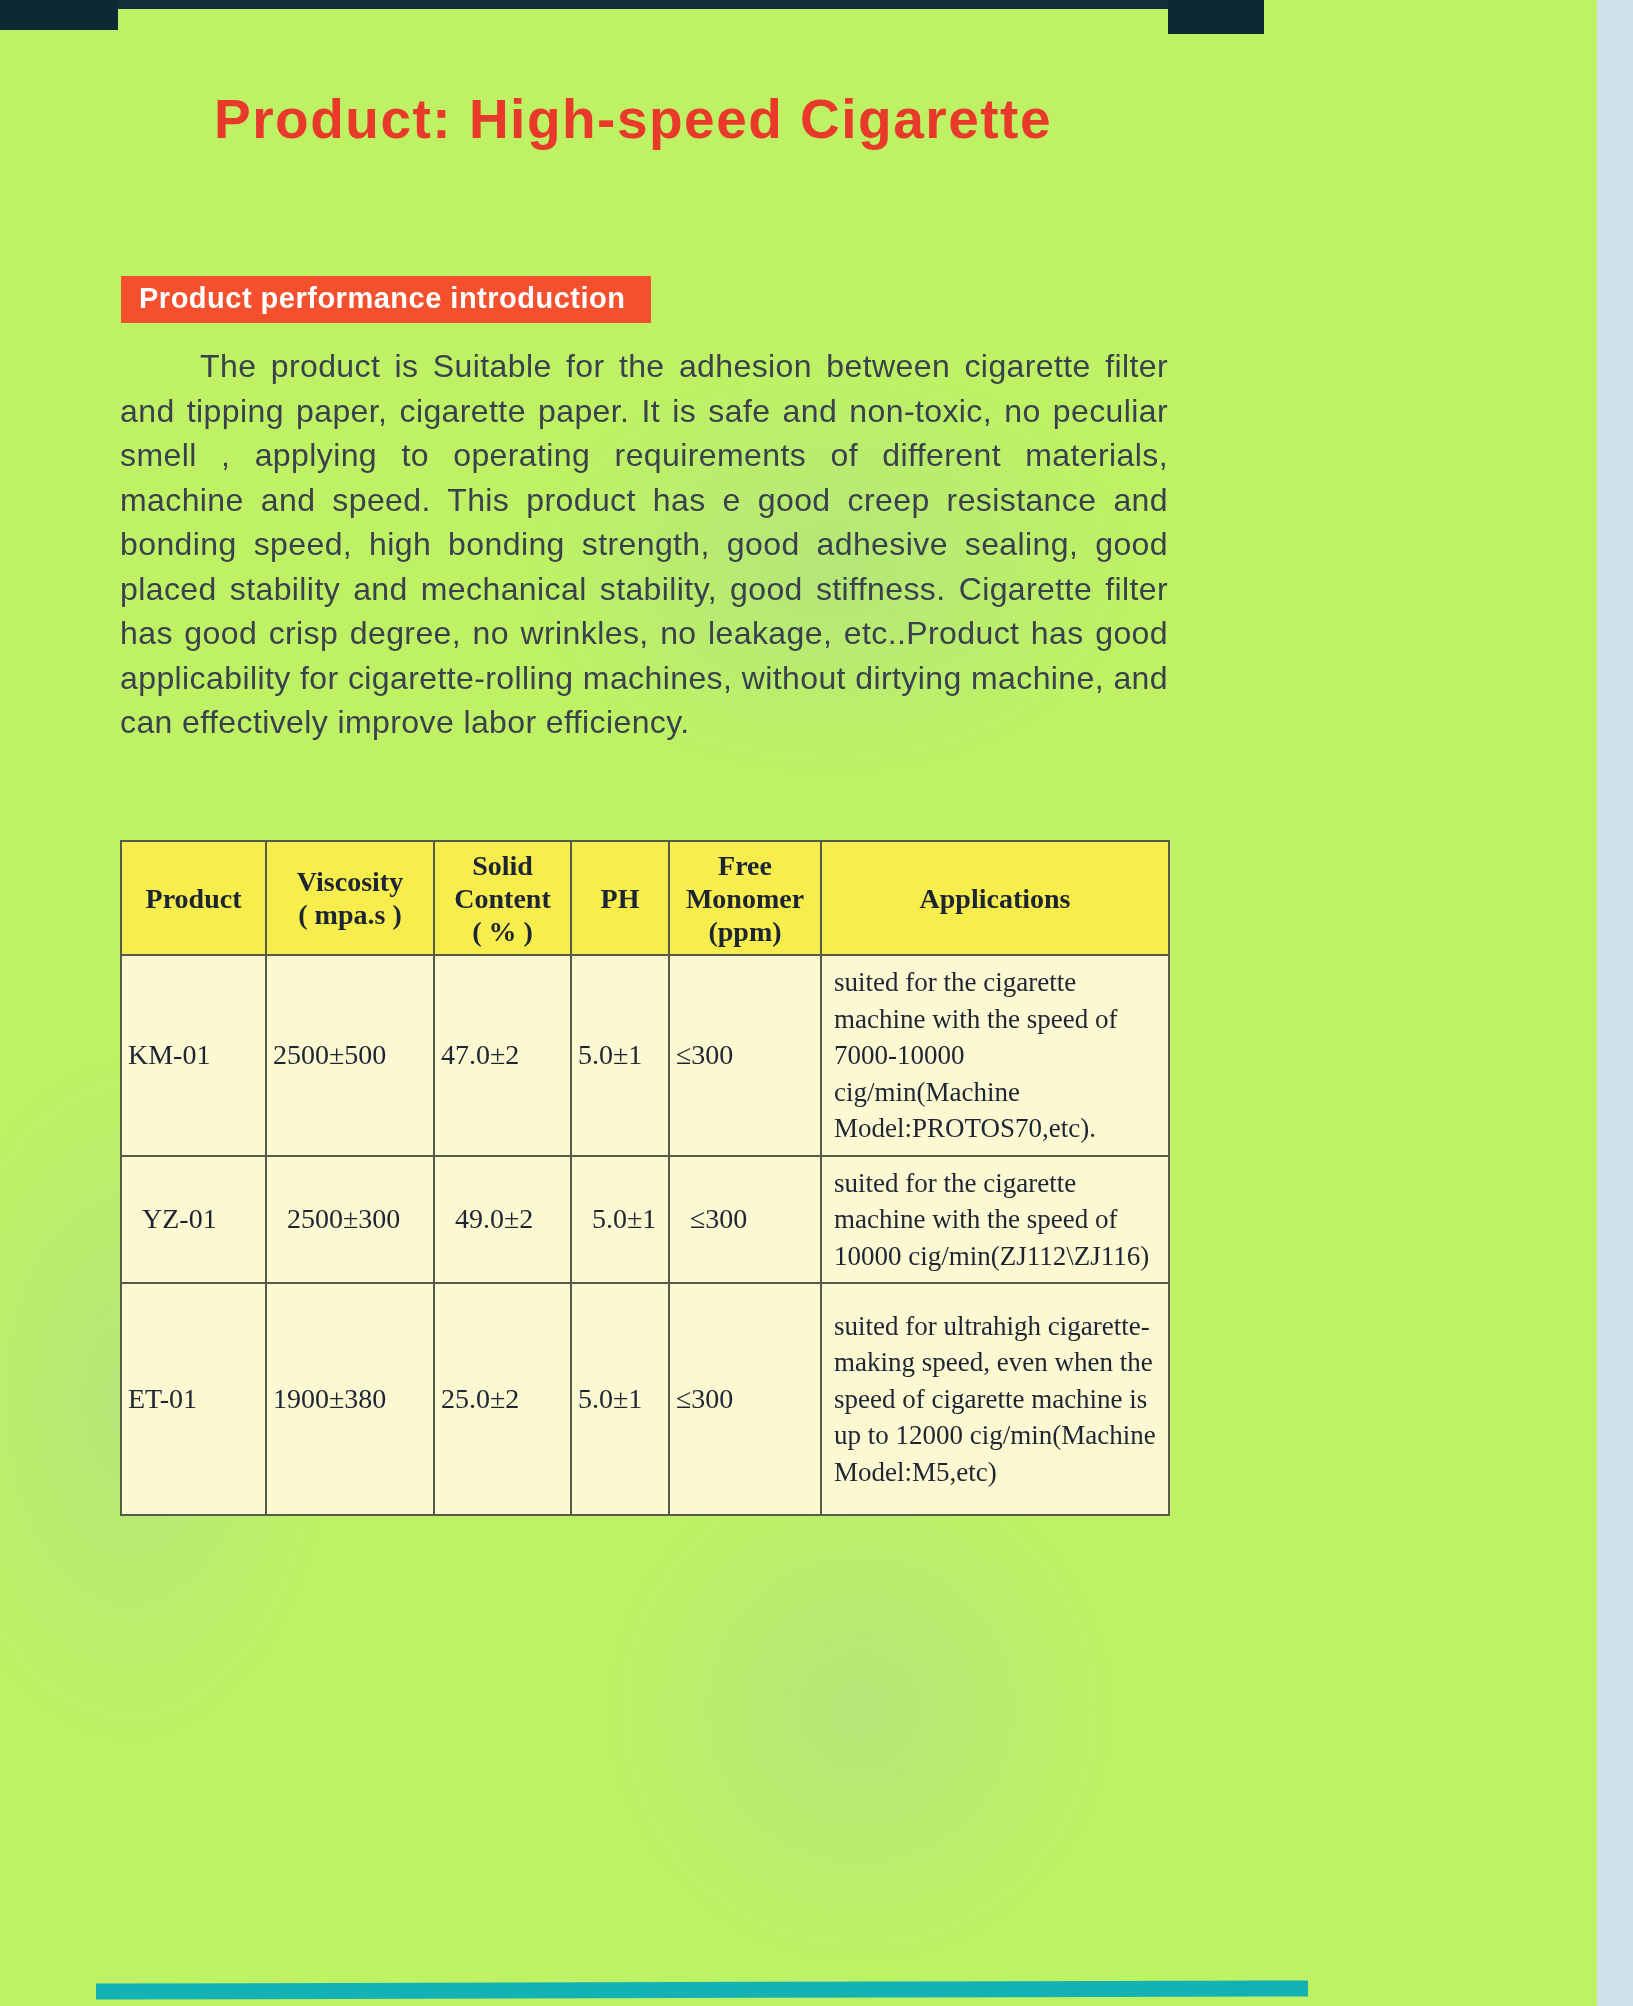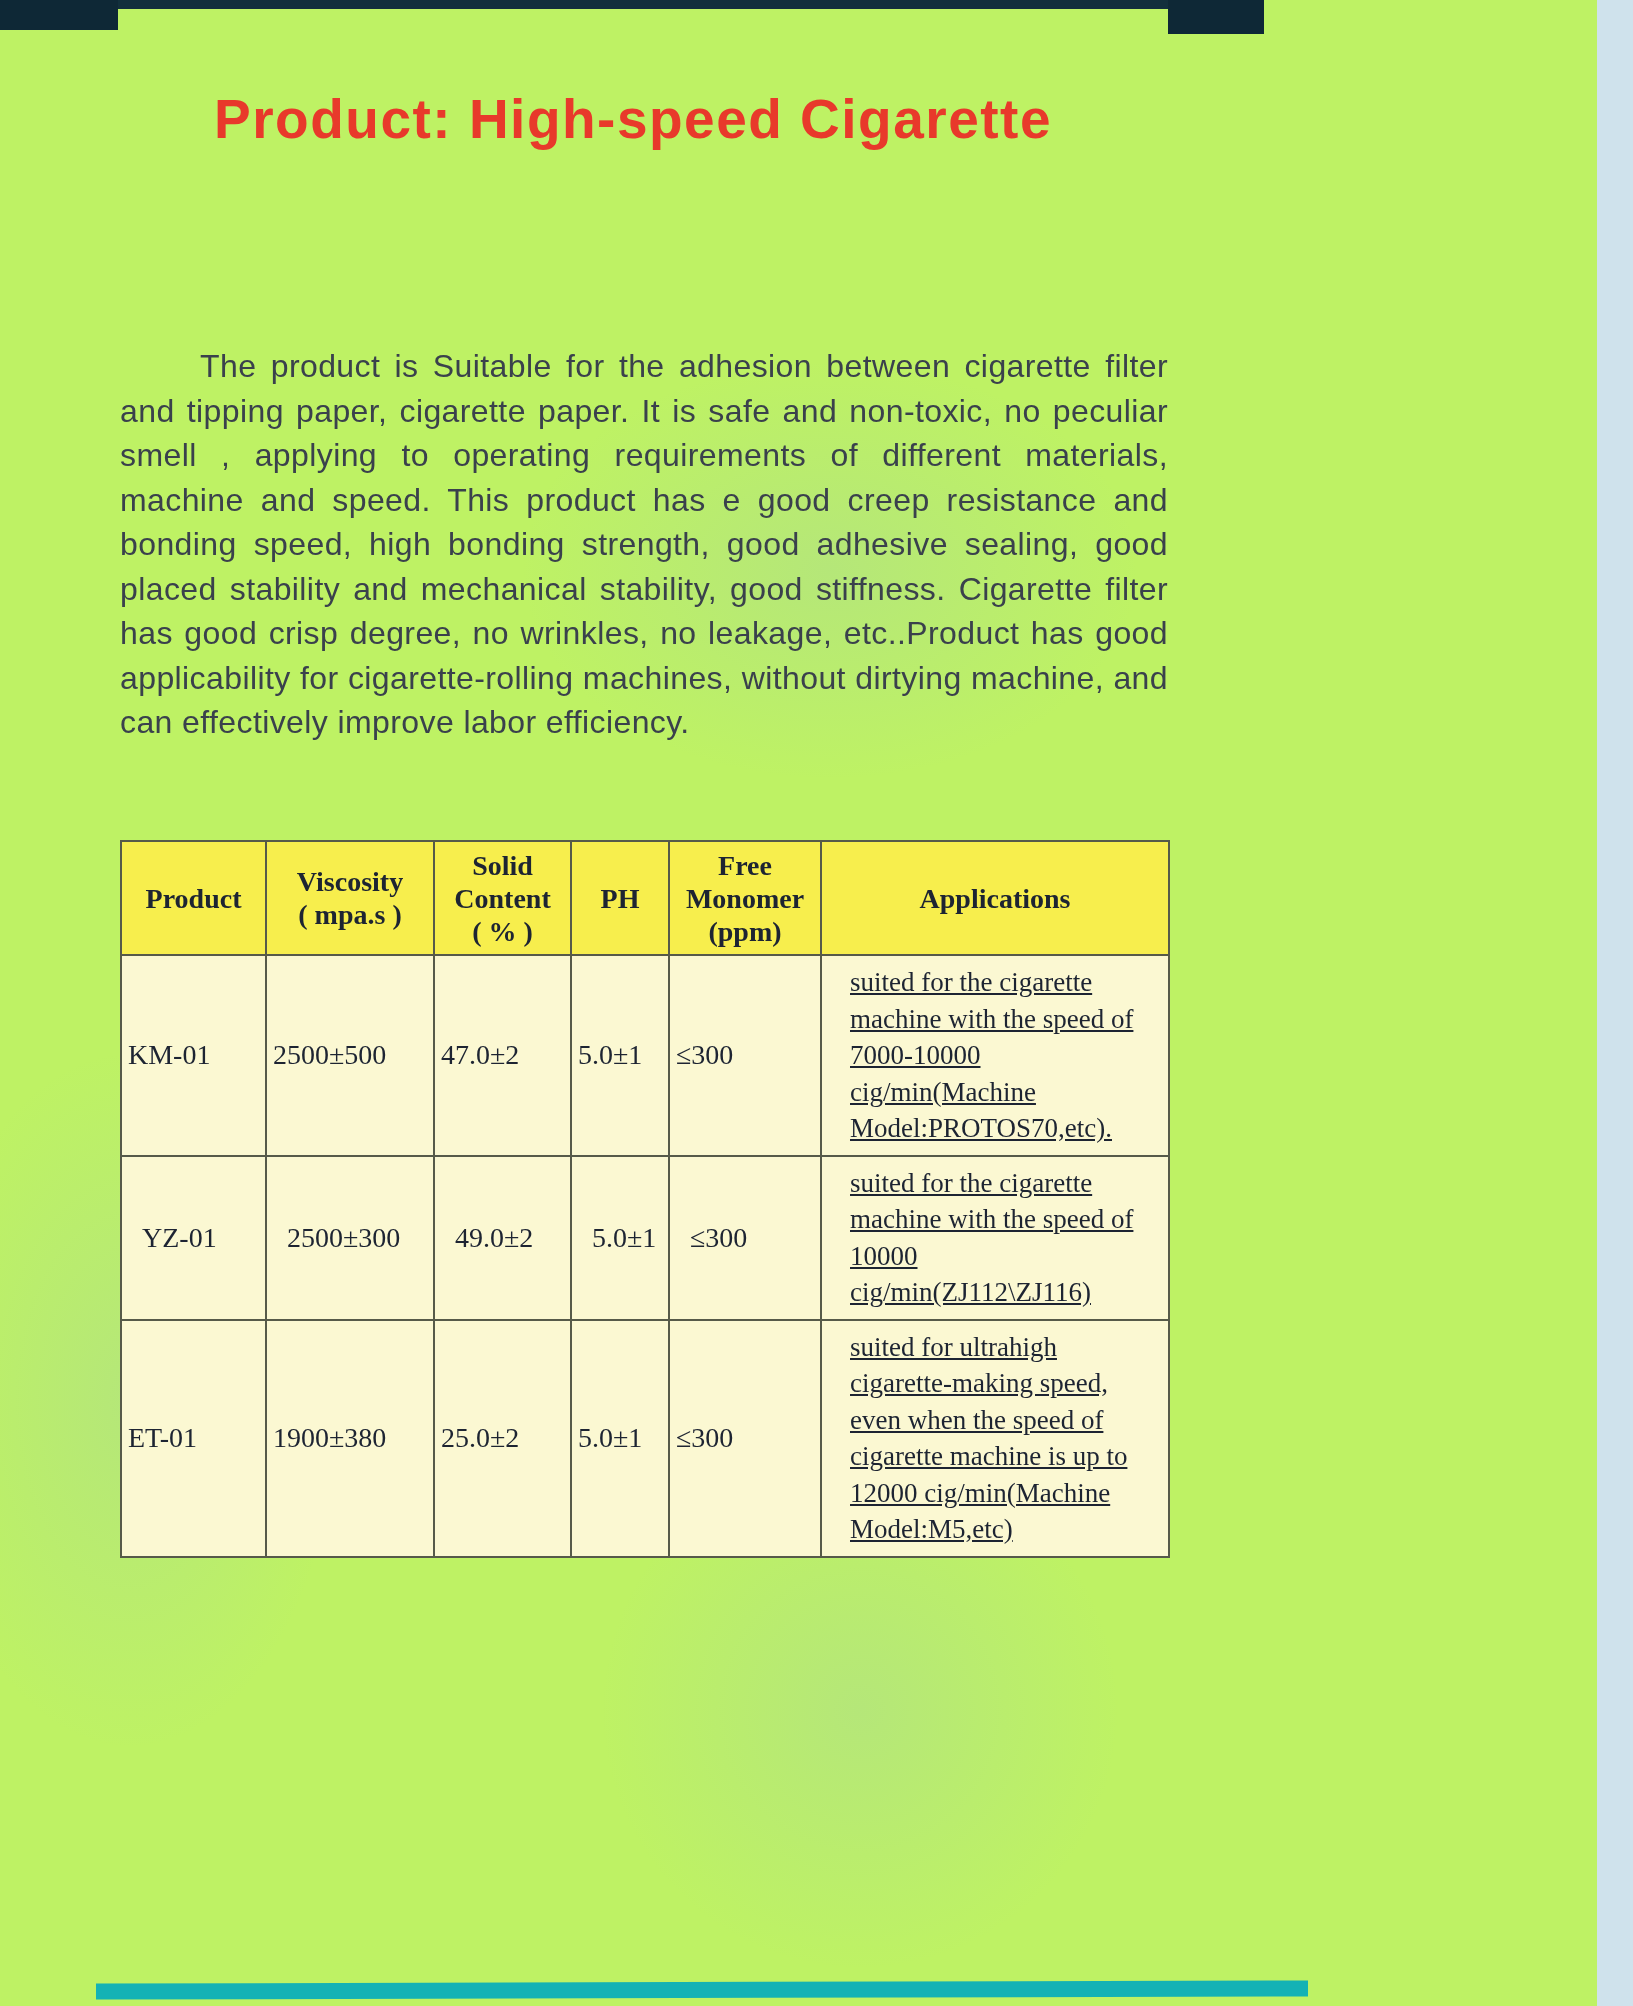--- a/index.html
+++ b/index.html
@@ -84,23 +84,22 @@
   .apps-table td {
     background:#fbf8d2;
     font-size:28px;
     vertical-align:middle;
     padding:8px 6px;
   }
   .apps-table td.apps {
     text-align:left;
     font-size:27px;
     line-height:36.5px;
-    padding:8px 28px;
+    padding:8px 12px;
     vertical-align:middle;
-    text-decoration:underline;
   }
   .row-km td { height:148px; }
   .row-yz td { height:104px;padding-left:20px; }
   .row-et td { height:214px; }
 </style>
 </head>
 <body>
 
 <div class="page">
 
@@ -110,20 +109,21 @@
   <div class="edge-right"></div>
   <div class="strip-bottom"></div>
   <div class="watermark wm1"></div>
   <div class="watermark wm2"></div>
   <div class="watermark wm3"></div>
 
   <div class="title">
     <div>Product: High-speed Cigarette</div>
   </div>
 
+  <div class="banner banner-1">Product performance introduction</div>
 
   <div class="para">The product is Suitable for the adhesion between cigarette filter and tipping paper, cigarette paper. It is safe and non-toxic, no peculiar smell , applying to operating requirements of different materials, machine and speed. This product has e good creep resistance and bonding speed, high bonding strength, good adhesive sealing, good placed stability and mechanical stability, good stiffness. Cigarette filter has good crisp degree, no wrinkles, no leakage, etc..Product has good applicability for cigarette-rolling machines, without dirtying machine, and can effectively improve labor efficiency.</div>
 
 
   <table class="apps-table">
     <colgroup>
       <col style="width:145px">
       <col style="width:168px">
       <col style="width:137px">
       <col style="width:98px">

